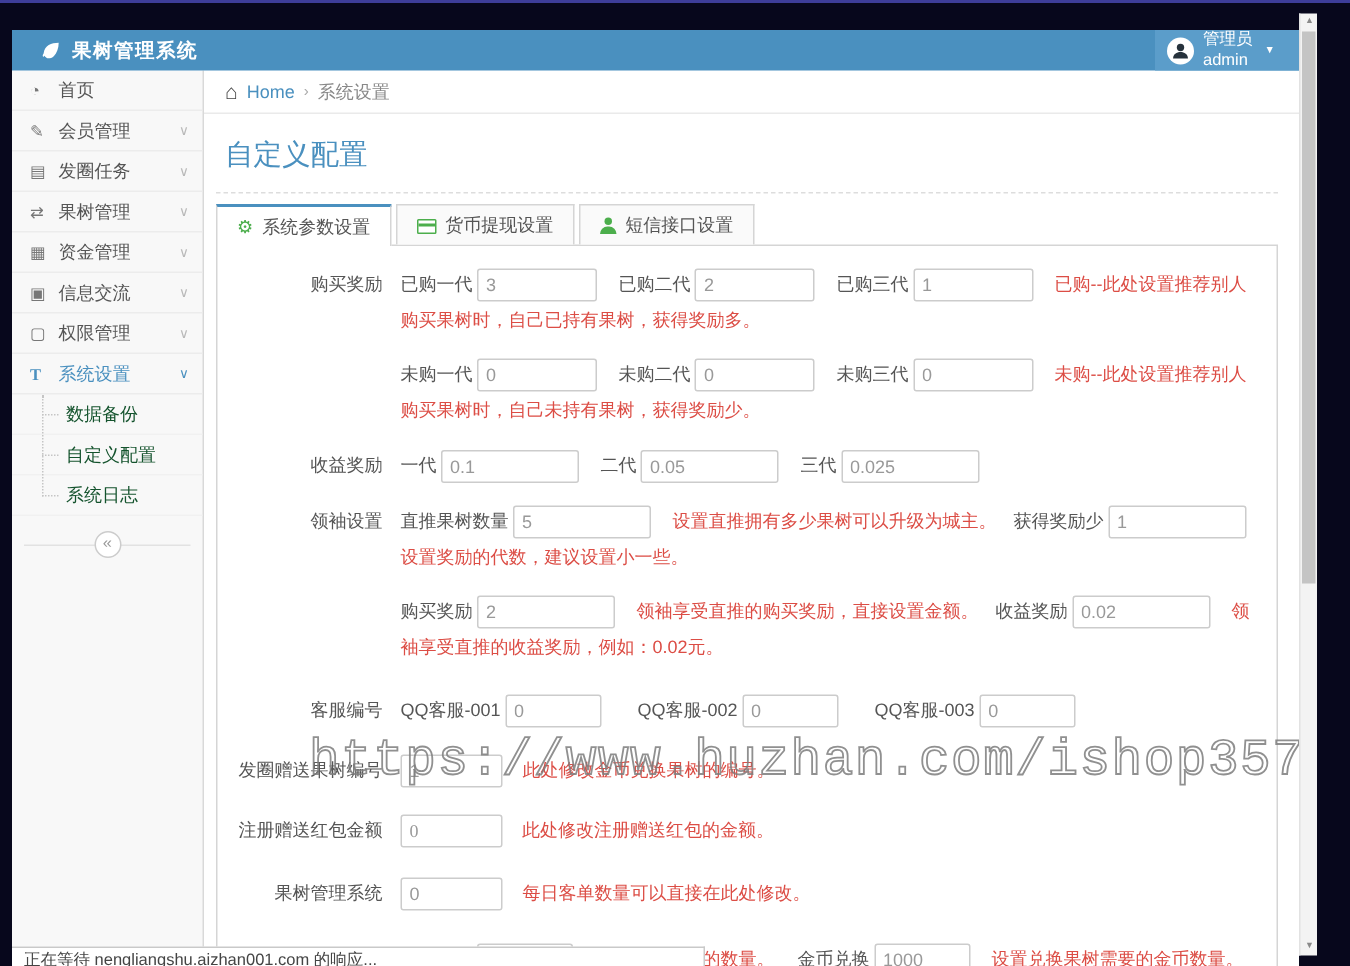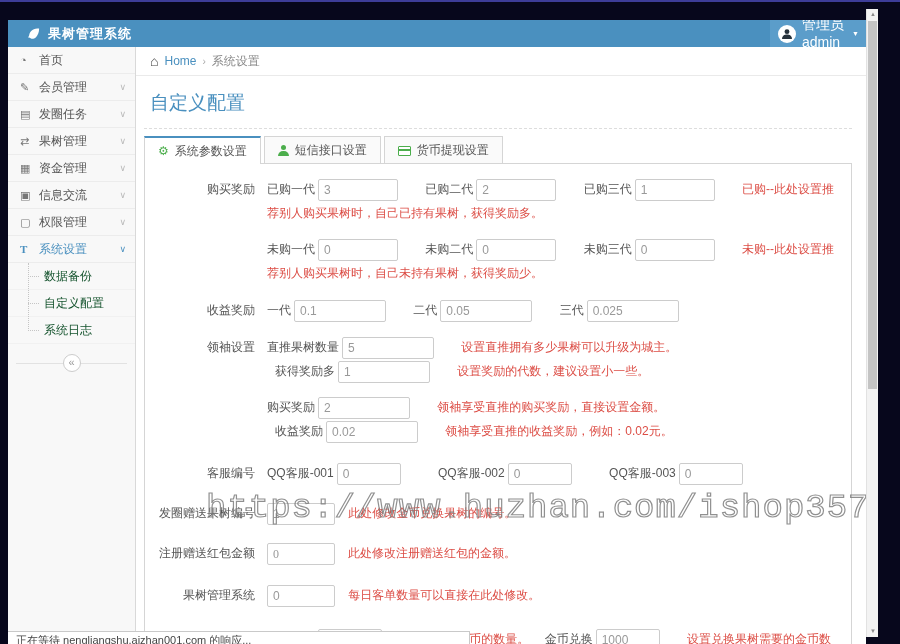--- a/index.html
+++ b/index.html
@@ -10,21 +10,21 @@
   
   .viewport { position:absolute; left:8px; top:20px; width:858px; height:628px; background:#fff; overflow:hidden; display:flex; flex-direction:column; }
 
   
   .topbar { height:27px; background:#4a90bf; display:flex; align-items:center; flex-shrink:0; position:relative; }
   .brand { display:flex; align-items:center; gap:7px; padding-left:18px; color:#fff; font-size:13px; font-weight:bold; letter-spacing:1px; }
   .leaf { width:15px; height:15px; }
   .userbox { position:absolute; right:0; top:0; height:27px; width:96px; background:#5b9dca; display:flex; align-items:center; gap:6px; padding-left:8px; cursor:pointer; }
   .avatar { width:18px; height:18px; border-radius:50%; background:#fff; display:flex; align-items:center; justify-content:center; overflow:hidden; }
   .avatar svg { width:14px; height:14px; }
-  .usermeta { color:#fff; font-size:14px; line-height:1.25; }
+  .usermeta { color:#fff; font-size:11px; line-height:1.25; }
   .caret { color:#fff; font-size:7px; margin-left:2px; }
 
   
   .mainrow { flex:1; display:flex; min-height:0; }
 
   
   .sidebar { width:128px; background:#f8f8f8; border-right:1px solid #d9d9d9; flex-shrink:0; font-size:12px; }
   .side-item { height:27px; line-height:26px; padding:0 9px 0 12px; border-bottom:1px solid #ececec; color:#555; cursor:pointer; white-space:nowrap; }
   .side-item .ic { display:inline-block; width:19px; color:#777; font-size:11px; }
   .side-item .chev { float:right; color:#b9b9b9; font-size:9px; }
@@ -60,21 +60,21 @@
   .icon-person::before { content:""; position:absolute; left:3.5px; top:0; width:5px; height:5px; border-radius:50%; background:#4cae4c; }
   .icon-person::after { content:""; position:absolute; left:0; bottom:0; width:11px; height:5px; border-radius:5px 5px 0 0; background:#4cae4c; }
 
   .panel { border:1px solid #d5d5d5; background:#fff; margin:0 2px; padding:13px 8px 40px 0; position:relative; z-index:1; min-height:470px; }
 
   
   .form-row { display:flex; margin-bottom:13px; font-size:12px; }
   .form-label { width:122px; flex-shrink:0; text-align:right; padding:4px 12px 0 0; color:#555; }
   .form-content { flex:1; min-width:0; line-height:24px; }
   .line + .line { margin-top:12px; }
-  .f-group { white-space:nowrap; margin-right:24px; }
+  .f-group { white-space:nowrap; margin-right:11px; }
   .f-label { color:#555; margin-right:3px; }
   .f-input { width:80px; height:22px; border:1px solid #ccc; border-radius:2px; color:#999; font-size:12px; padding:0 5px; vertical-align:middle; font-family:inherit; }
   .f-input.w-lg { width:92px; }
   .f-input.w-sm { width:64px; }
   .f-input.w-md { width:68px; }
   .help { color:#dc4d45; }
   .help.ml { margin-left:10px; }
 
   
   .watermark { position:absolute; left:198px; top:469px; z-index:40; pointer-events:none; font-family:Liberation Mono, monospace; font-size:34px; letter-spacing:1px; color:transparent; -webkit-text-stroke:1.2px rgba(125,125,125,.85); white-space:nowrap; }
@@ -171,26 +171,26 @@
         <div class="page-body">
           <h1 class="page-title">自定义配置</h1>
           <div class="title-sep"></div>
 
           <div class="tabs">
             <div class="tab active">
               <span class="gear-glyph">⚙</span>
               <span>系统参数设置</span>
             </div>
             <div class="tab">
+              <span class="icon-card"></span>
+              <span>货币提现设置</span>
+            </div>
+            <div class="tab">
               <span class="icon-person"></span>
               <span>短信接口设置</span>
-            </div>
-            <div class="tab">
-              <span class="icon-card"></span>
-              <span>货币提现设置</span>
             </div>
           </div>
 
           <div class="panel">
 
             <div class="form-row">
               <div class="form-label">购买奖励</div>
               <div class="form-content">
                 <div class="line">
                   <span class="f-group"><span class="f-label">已购一代</span><input class="f-input" value="3" style=""></span>
@@ -217,21 +217,21 @@
                 </div>
               </div>
             </div>
 
             <div class="form-row">
               <div class="form-label">领袖设置</div>
               <div class="form-content">
                 <div class="line">
                   <span class="f-group"><span class="f-label">直推果树数量</span><input class="f-input w-lg" value="5" style=""></span>
                   <span class="help">设置直推拥有多少果树可以升级为城主。</span>
-                  <span class="f-group" style="margin-left:8px;"><span class="f-label">获得奖励多</span><input class="f-input w-lg" value="1" style=""></span>
+                  <span class="f-group" style="margin-left:8px;"><span class="f-label">获得奖励少</span><input class="f-input w-lg" value="1" style=""></span>
                   <span class="help">设置奖励的代数，建议设置小一些。</span>
                 </div>
                 <div class="line">
                   <span class="f-group"><span class="f-label">购买奖励</span><input class="f-input w-lg" value="2" style=""></span>
                   <span class="help">领袖享受直推的购买奖励，直接设置金额。</span>
                   <span class="f-group" style="margin-left:8px;"><span class="f-label">收益奖励</span><input class="f-input w-lg" value="0.02" style=""></span>
                   <span class="help">领袖享受直推的收益奖励，例如：0.02元。</span>
                 </div>
               </div>
             </div>

